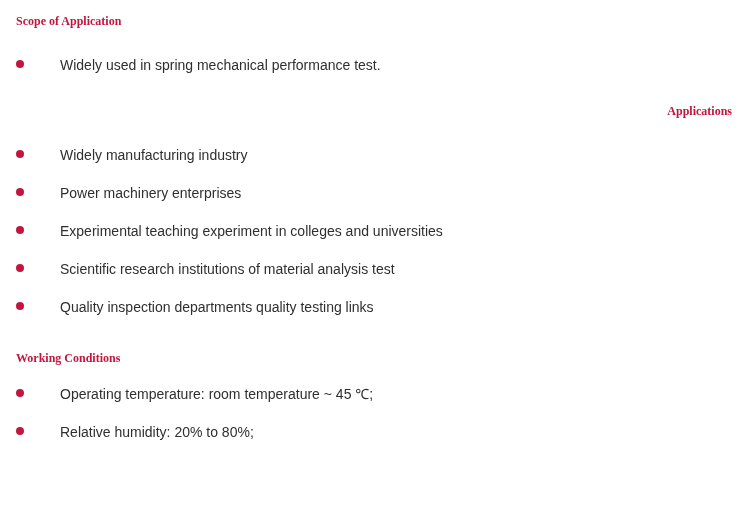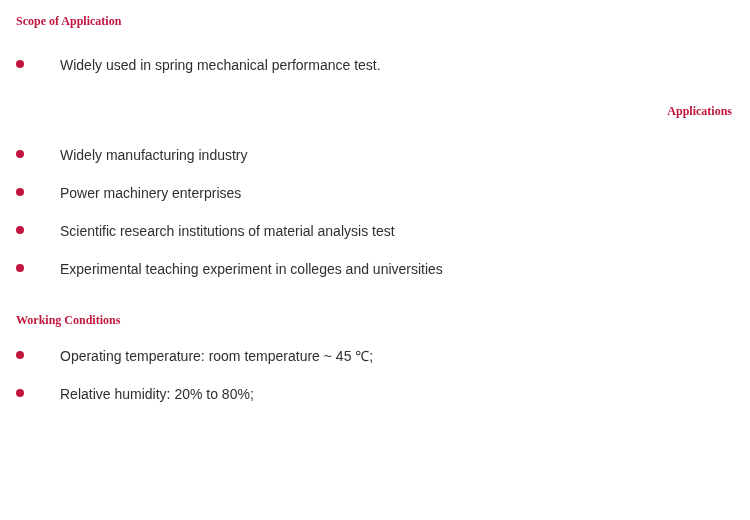--- a/index.html
+++ b/index.html
@@ -101,25 +101,29 @@
       <li>
         <span class="bullet-dot"></span>
         <span class="bullet-text">Widely manufacturing industry</span>
       </li>
       <li>
         <span class="bullet-dot"></span>
         <span class="bullet-text">Power machinery enterprises</span>
       </li>
       <li>
         <span class="bullet-dot"></span>
+        <span class="bullet-text">Experimental teaching experiment in colleges and universities</span>
+      </li>
+      <li>
+        <span class="bullet-dot"></span>
         <span class="bullet-text">Scientific research institutions of material analysis test</span>
       </li>
       <li>
         <span class="bullet-dot"></span>
-        <span class="bullet-text">Experimental teaching experiment in colleges and universities</span>
+        <span class="bullet-text">Quality inspection departments quality testing links</span>
       </li>
     </ul>
   </div>
 
   <div class="section section-3">
     <h2 class="section-title">Working Conditions</h2>
     <ul class="bullets">
       <li>
         <span class="bullet-dot"></span>
         <span class="bullet-text">Operating temperature: room temperature ~ 45 ℃;</span>

